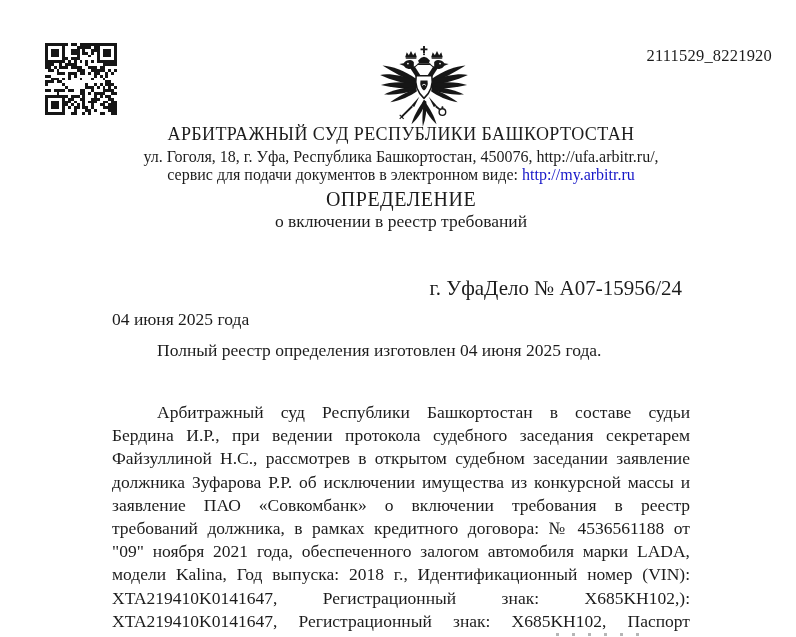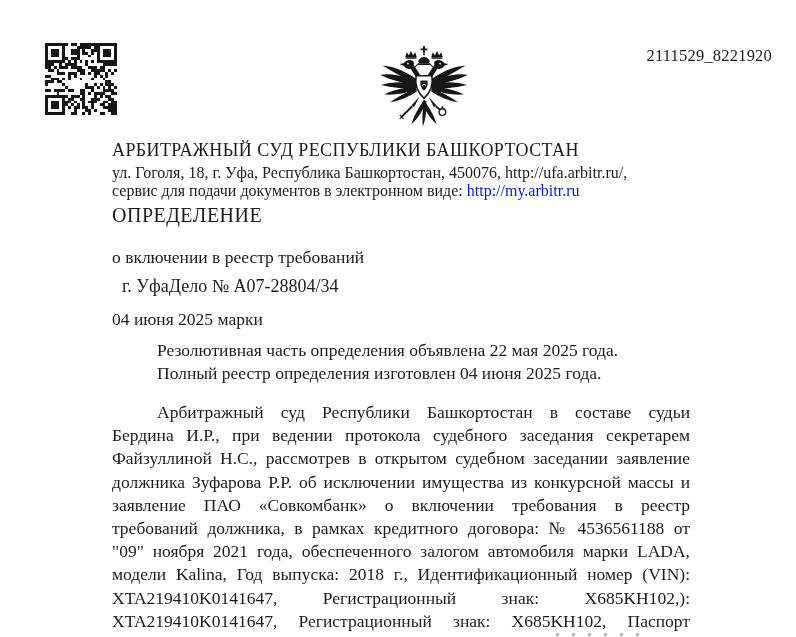--- a/index.html
+++ b/index.html
@@ -21,32 +21,32 @@
   }
   .qr{position:absolute;left:45px;top:43px;width:72px;height:72px;}
   .qr svg{width:100%;height:100%;display:block;}
   .emblem{position:absolute;left:377px;top:41px;width:94px;height:96px;}
   .emblem svg{width:100%;height:100%;display:block;}
   .docnum{
     position:absolute;top:46px;right:56px;
     font-size:16.5px;letter-spacing:0.2px;
   }
   .header{
-    position:absolute;top:140px;left:112px;width:578px;
-    line-height:1.2;
+    position:absolute;top:124px;left:112px;width:578px;
+    text-align:center;line-height:1.2;
   }
   .court-name{font-size:18px;letter-spacing:0.4px;white-space:nowrap;}
   .addr{font-size:16px;line-height:15px;margin-top:3px;}
   .addr .link{color:var(--link);cursor:pointer;}
   .doc-type{font-size:20px;margin-top:5px;letter-spacing:0.5px;}
-  .doc-sub{font-size:17.5px;margin-top:20px;}
+  .doc-sub{font-size:17.5px;margin-top:0;}
   .meta-row{
-    position:absolute;top:276px;left:122px;width:578px;
-    display:flex;justify-content:flex-start;
-    font-size:18px;
+    position:absolute;top:276px;left:104px;width:578px;
+    display:flex;justify-content:flex-end;
+    font-size:21px;
   }
   .date-line{position:absolute;top:309px;left:112px;font-size:17.5px;}
   .resolution-block{
     position:absolute;top:339px;left:112px;width:578px;
     padding-left:45px;box-sizing:border-box;
     font-size:17.5px;line-height:23px;
   }
   .body-par{
     position:absolute;top:401px;left:112px;width:578px;
     font-size:17.5px;line-height:23.2px;
@@ -443,27 +443,26 @@
   <div class="header">
     <div class="court-name">АРБИТРАЖНЫЙ СУД РЕСПУБЛИКИ БАШКОРТОСТАН</div>
     <div class="addr">ул. Гоголя, 18, г. Уфа, Республика Башкортостан, 450076, http://ufa.arbitr.ru/,</div>
     <div class="addr"><span>сервис для подачи документов в электронном виде: </span><a class="link">http://my.arbitr.ru</a></div>
     <div class="doc-type">ОПРЕДЕЛЕНИЕ</div>
     <div class="doc-sub">о включении в реестр требований</div>
   </div>
 
   <div class="meta-row">
     <span>г. Уфа</span>
-    <span>Дело № А07-28804/34</span>
+    <span>Дело № А07-15956/24</span>
   </div>
 
-  <div class="date-line"><span class="bseg">04</span><span> июня </span><span class="bseg">2025</span><span> марки</span></div>
+  <div class="date-line"><span class="bseg">04</span><span> июня </span><span class="bseg">2025</span><span> года</span></div>
 
   <div class="resolution-block">
-    <div><span>Резолютивная часть определения объявлена </span><span class="bseg">22</span><span> мая </span><span class="bseg">2025</span><span> года.</span></div>
     <div><span>Полный реестр определения изготовлен </span><span class="bseg">04</span><span> июня </span><span class="bseg">2025</span><span> года.</span></div>
   </div>
 
   <div class="body-par"><span>Арбитражный суд Республики Башкортостан в составе судьи Бердина И.Р., при ведении протокола судебного заседания секретарем Файзуллиной Н.С.,  рассмотрев в открытом судебном заседании заявление    должника Зуфарова Р.Р. об исключении имущества из конкурсной массы и заявление ПАО «Совкомбанк» о включении требования в реестр требований должника, в рамках кредитного договора: № 4536561188 от "09" ноября 2021 года, обеспеченного залогом автомобиля марки LADA, модели Kalina, Год выпуска: 2018 г., Идентификационный номер (VIN): XTA219410K0141647, Регистрационный знак: X685KH102,): XTA219410K0141647, Регистрационный знак: X685KH102, Паспорт транспортного средства Серия: 63 OX номер: </span><span class="bseg">898853</span><span> - в размере 357400.8.</span></div>
 
   <div class="cut-frag"></div>
 
 </div>
 
 </body></html>

